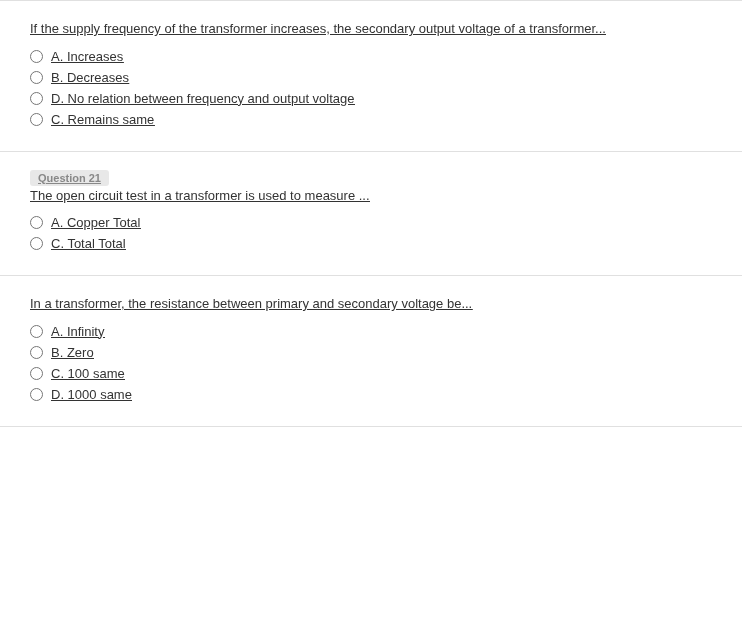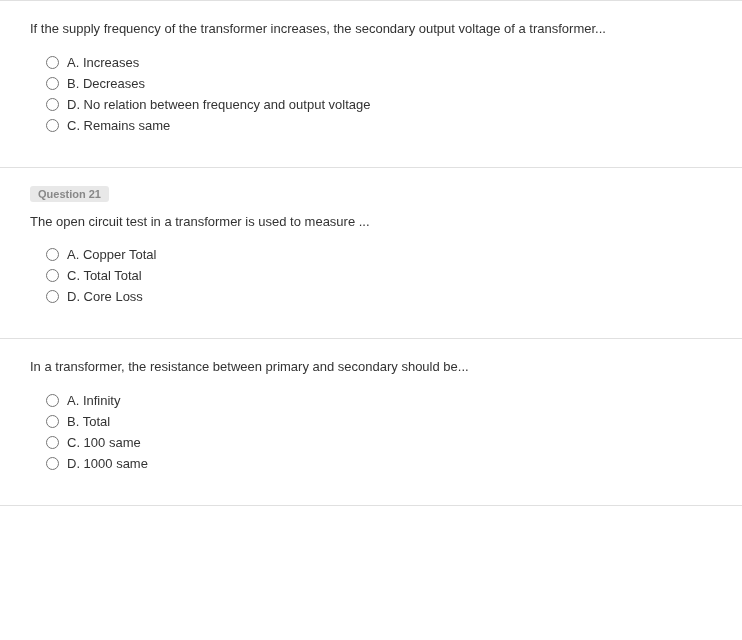--- a/index.html
+++ b/index.html
@@ -1,18 +1,19 @@
 <!DOCTYPE html>
 <html><head>
   <meta charset="utf-8">
   <style>
     * {
       margin: 0;
       padding: 0;
       box-sizing: border-box;
+      text-decoration: underline;
     }
 
     body {
       background: #ffffff;
       font-family: Arial, sans-serif;
       font-size: 13px;
       color: #333333;
       width: 742px;
       min-height: 640px;
     }
@@ -25,21 +26,21 @@
     .question-text {
       font-size: 13px;
       color: #333;
       margin-bottom: 10px;
       line-height: 1.5;
     }
 
     .options {
       list-style: none;
       padding: 0;
-      margin: 16px;
+      margin: 0;
     }
 
     .option-item {
       display: flex;
       align-items: center;
       margin-bottom: 6px;
       font-size: 13px;
       color: #333;
     }
 
@@ -51,21 +52,20 @@
       accent-color: #555;
     }
 
     .question-number-badge {
       display: inline-block;
       background: #e8e8e8;
       color: #888;
       font-size: 11px;
       padding: 2px 8px;
       border-radius: 3px;
-      margin-bottom: 10px;
       font-weight: bold;
     }
 
     .top-border {
       border-top: 1px solid #e0e0e0;
     }
   </style>
 </head>
 <body>
 
@@ -98,37 +98,33 @@
     <p class="question-text">The open circuit test in a transformer is used to measure ...</p>
     <ul class="options">
       <li class="option-item">
         <input type="radio" name="q2" value="a" style="">
         <span>A. Copper Total</span>
       </li>
       <li class="option-item">
         <input type="radio" name="q2" value="c" style="">
         <span>C. Total Total</span>
       </li>
-      <li class="option-item">
-        <input type="radio" name="q2" value="d" style="">
-        <span>D. Core Loss</span>
-      </li>
     </ul>
   </div>
 
   <div class="question-block">
-    <p class="question-text">In a transformer, the resistance between primary and secondary should be...</p>
+    <p class="question-text">In a transformer, the resistance between primary and secondary voltage be...</p>
     <ul class="options">
       <li class="option-item">
         <input type="radio" name="q3" value="a" style="">
         <span>A. Infinity</span>
       </li>
       <li class="option-item">
         <input type="radio" name="q3" value="b" style="">
-        <span>B. Total</span>
+        <span>B. Zero</span>
       </li>
       <li class="option-item">
         <input type="radio" name="q3" value="c" style="">
         <span>C. 100 same</span>
       </li>
       <li class="option-item">
         <input type="radio" name="q3" value="d" style="">
         <span>D. 1000 same</span>
       </li>
     </ul>

